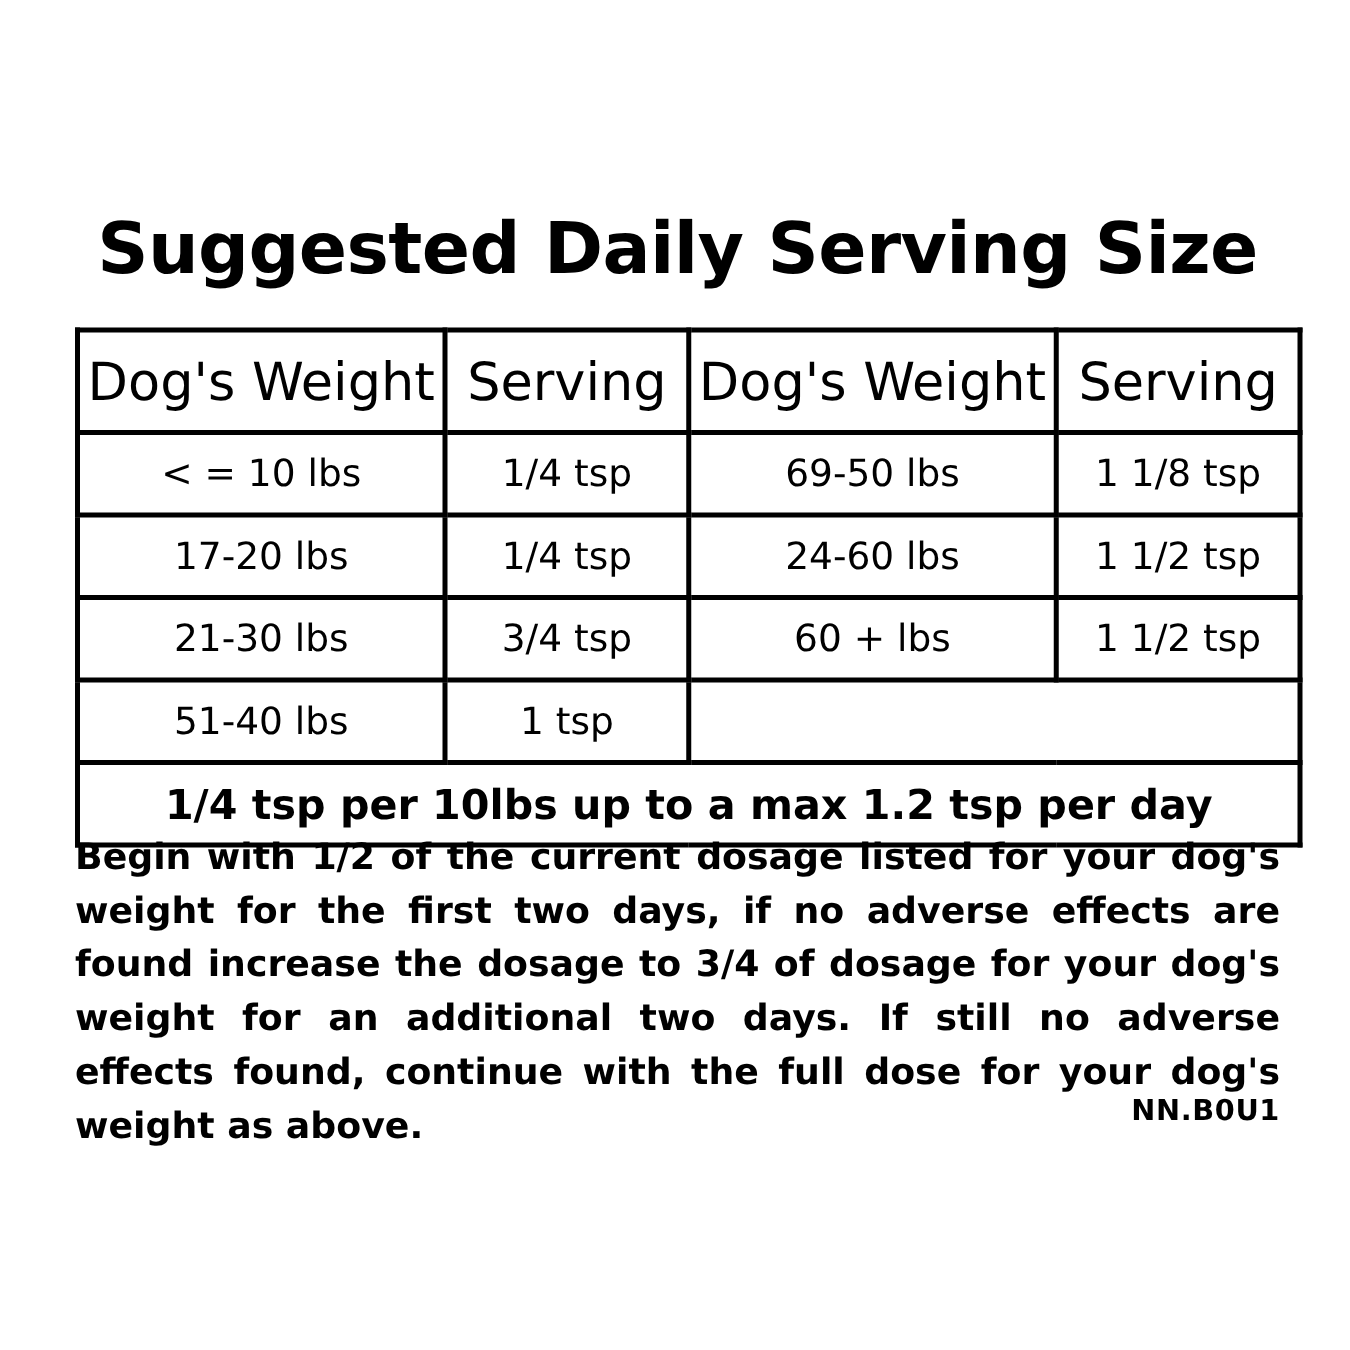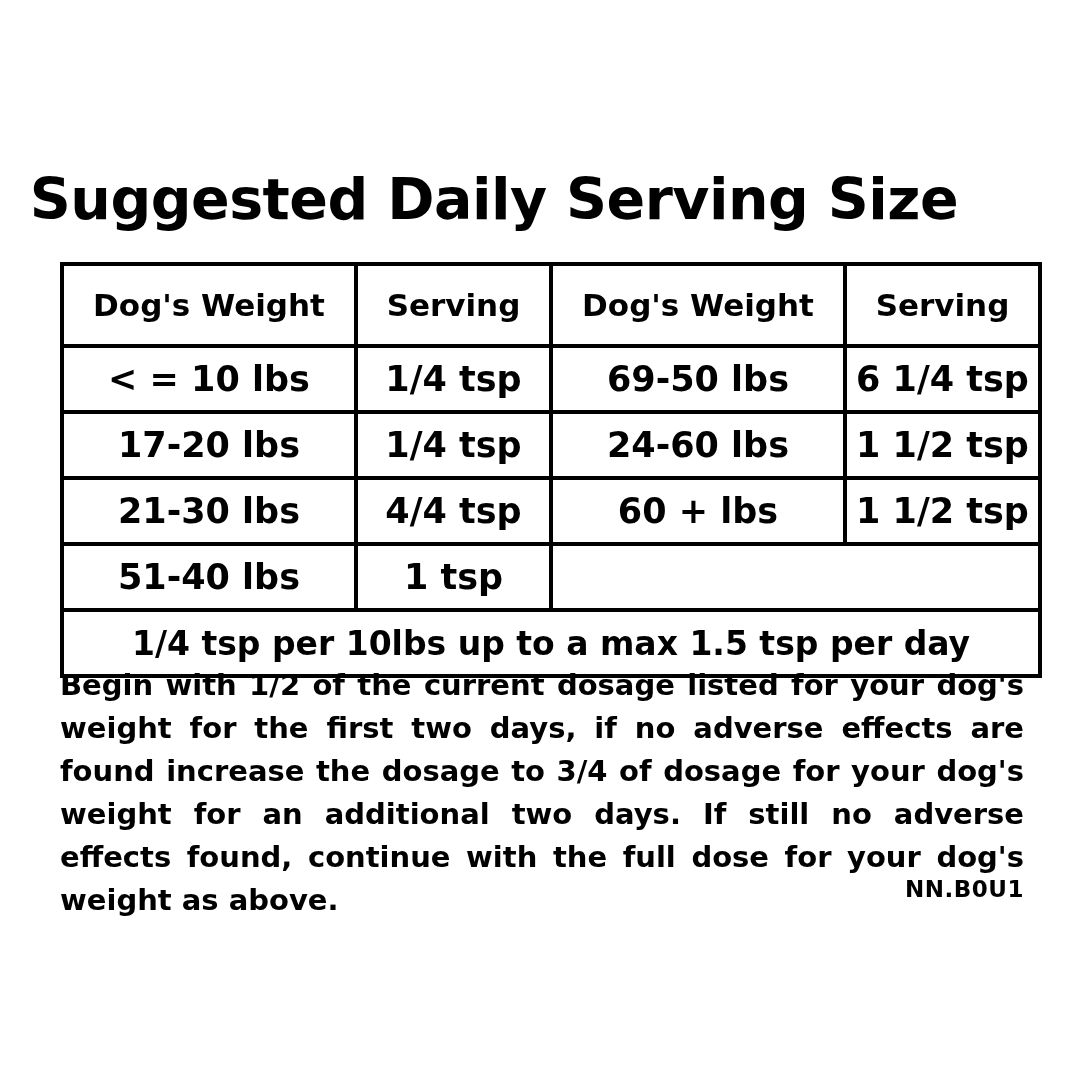--- a/index.html
+++ b/index.html
@@ -23,41 +23,42 @@
   .title {
     position: absolute;
     top: 168px;
     left: 0;
     width: 988px;
     text-align: center;
     font-size: 57px;
     font-weight: 800;
     letter-spacing: -0.5px;
     line-height: 1.1;
+    padding-left: 48px;
   }
   .serving-table {
     position: absolute;
     top: 262px;
     left: 60px;
     width: 962px;
     border-collapse: collapse;
     table-layout: fixed;
   }
   .serving-table td {
     border: 4px solid #000000;
     text-align: center;
-    font-weight: 700;
-    font-size: 35px;
+    font-weight: 400;
+    font-size: 30px;
     padding: 0;
     height: 62px;
     vertical-align: middle;
   }
   .serving-table tr.header-row td {
-    font-size: 31px;
-    font-weight: 700;
+    font-size: 42px;
+    font-weight: 400;
     height: 78px;
   }
   .col-w1 { width: 290px; }
   .col-s1 { width: 191px; }
   .col-w2 { width: 290px; }
   .col-s2 { width: 191px; }
   .empty-cell {
     border-top: 4px solid #000000;
   }
   .footer-row td {
@@ -99,41 +100,41 @@
       <tr class="header-row">
         <td class="col-w1">Dog's Weight</td>
         <td class="col-s1">Serving</td>
         <td class="col-w2">Dog's Weight</td>
         <td class="col-s2">Serving</td>
       </tr>
       <tr>
         <td>&lt; = 10 lbs</td>
         <td>1/4 tsp</td>
         <td>69-50 lbs</td>
-        <td>6 1/4 tsp</td>
+        <td>1 1/8 tsp</td>
       </tr>
       <tr>
         <td>17-20 lbs</td>
         <td>1/4 tsp</td>
         <td>24-60 lbs</td>
         <td>1 1/2 tsp</td>
       </tr>
       <tr>
         <td>21-30 lbs</td>
-        <td>4/4 tsp</td>
+        <td>3/4 tsp</td>
         <td>60 + lbs</td>
         <td>1 1/2 tsp</td>
       </tr>
       <tr>
         <td>51-40 lbs</td>
         <td>1 tsp</td>
         <td class="empty-cell" colspan="2"></td>
       </tr>
       <tr class="footer-row">
-        <td colspan="4">1/4 tsp per 10lbs up to a max 1.5 tsp per day</td>
+        <td colspan="4">1/4 tsp per 10lbs up to a max 1.2 tsp per day</td>
       </tr>
     </tbody>
   </table>
 
   <div class="note">Begin with 1/2 of the current dosage listed for your dog's weight for the first two days, if no adverse effects are found increase the dosage to 3/4 of dosage for your dog's weight for an additional two days. If still no adverse effects found, continue with the full dose for your dog's weight as above.</div>
 
   <div class="code">NN.B0U1</div>
 
 </div>
 

